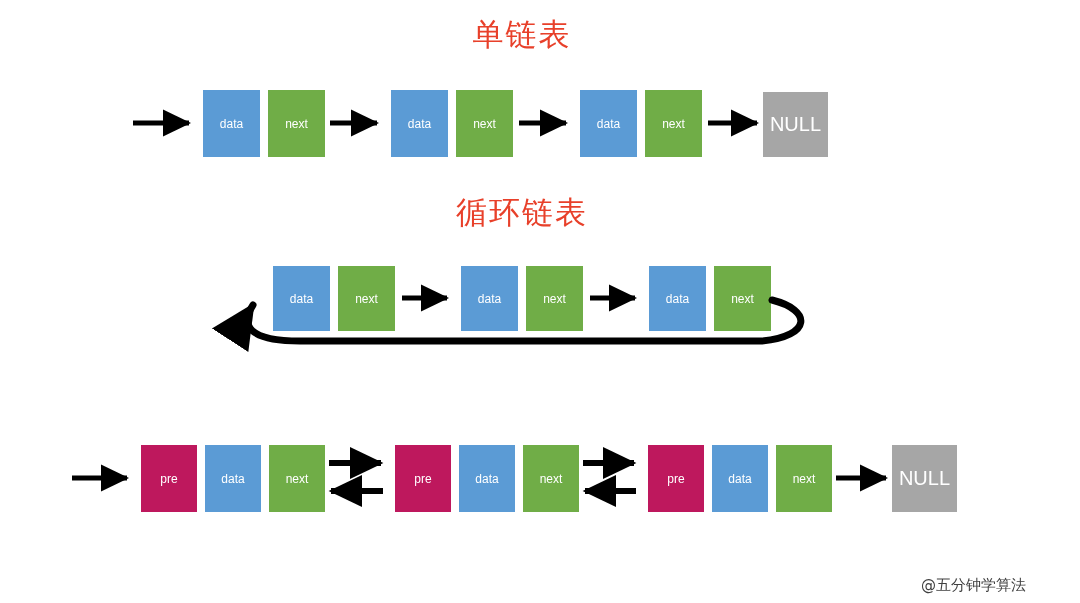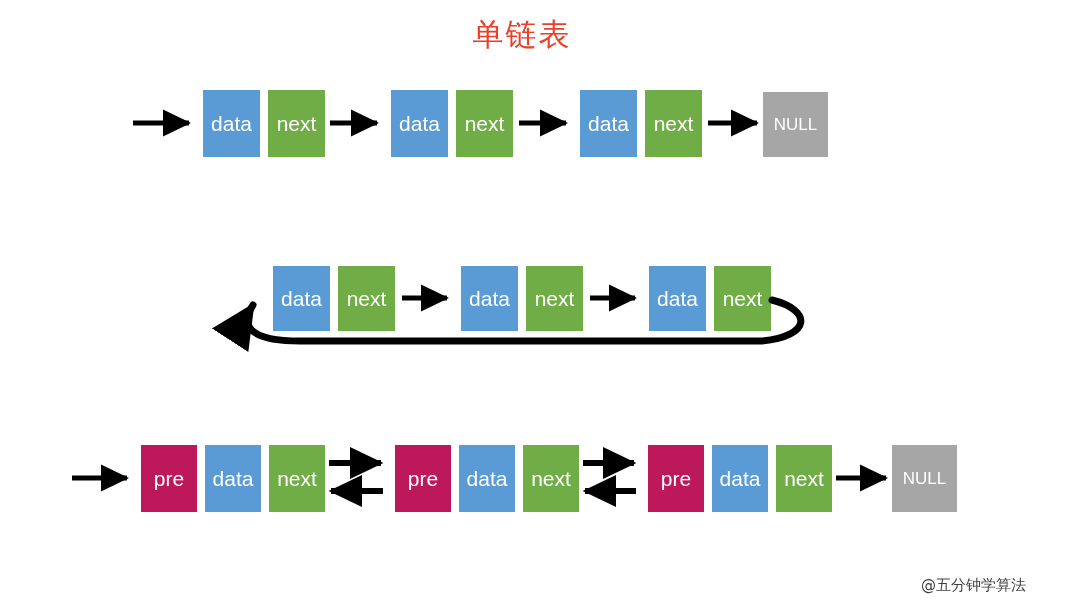--- a/index.html
+++ b/index.html
@@ -24,34 +24,34 @@
     white-space:nowrap;
   }
   #title-single{top:14px;}
   #title-circular{top:192px;}
   #title-double{top:379px;}
 
   .node{position:absolute;display:flex;}
   .cell{
     display:flex;align-items:center;justify-content:center;
     color:#ffffff;
-    font-size:21px;
+    font-size:12px;
     line-height:1;
     font-family:"Liberation Sans","DejaVu Sans",sans-serif;
     margin-left:8px;
   }
   .cell-data{background:#5B9BD5;}
   .cell-next{background:#70AD47;}
   .cell-pre{background:#be185d;}
   .nullbox{
     position:absolute;
     background:#A6A6A6;
     color:#ffffff;
     display:flex;align-items:center;justify-content:center;
-    font-size:17px;
+    font-size:20px;
     font-family:"Liberation Sans","DejaVu Sans",sans-serif;
   }
 
   svg.arrows{position:absolute;left:0;top:0;width:1080px;height:603px;pointer-events:none;}
 
   #watermark{
     position:absolute;
     right:18px;bottom:8px;
     color:#404040;
     font-size:15px;
@@ -76,20 +76,21 @@
     <div class="cell cell-next" style="width:65px;height:67px;">next</div>
   </div>
 
   <div class="node" style="left:572px;top:90px;width:130px;height:67px;">
     <div class="cell cell-data" style="width:65px;height:67px;">data</div>
     <div class="cell cell-next" style="width:65px;height:67px;">next</div>
   </div>
 
   <div class="nullbox" style="left:763px;top:92px;width:65px;height:65px;">NULL</div>
 
+  <div class="title" id="title-circular">循环链表</div>
 
   <div class="node" style="left:265px;top:266px;width:130px;height:65px;">
     <div class="cell cell-data" style="width:65px;height:65px;">data</div>
     <div class="cell cell-next" style="width:65px;height:65px;">next</div>
   </div>
 
   <div class="node" style="left:453px;top:266px;width:130px;height:65px;">
     <div class="cell cell-data" style="width:65px;height:65px;">data</div>
     <div class="cell cell-next" style="width:65px;height:65px;">next</div>
   </div>

